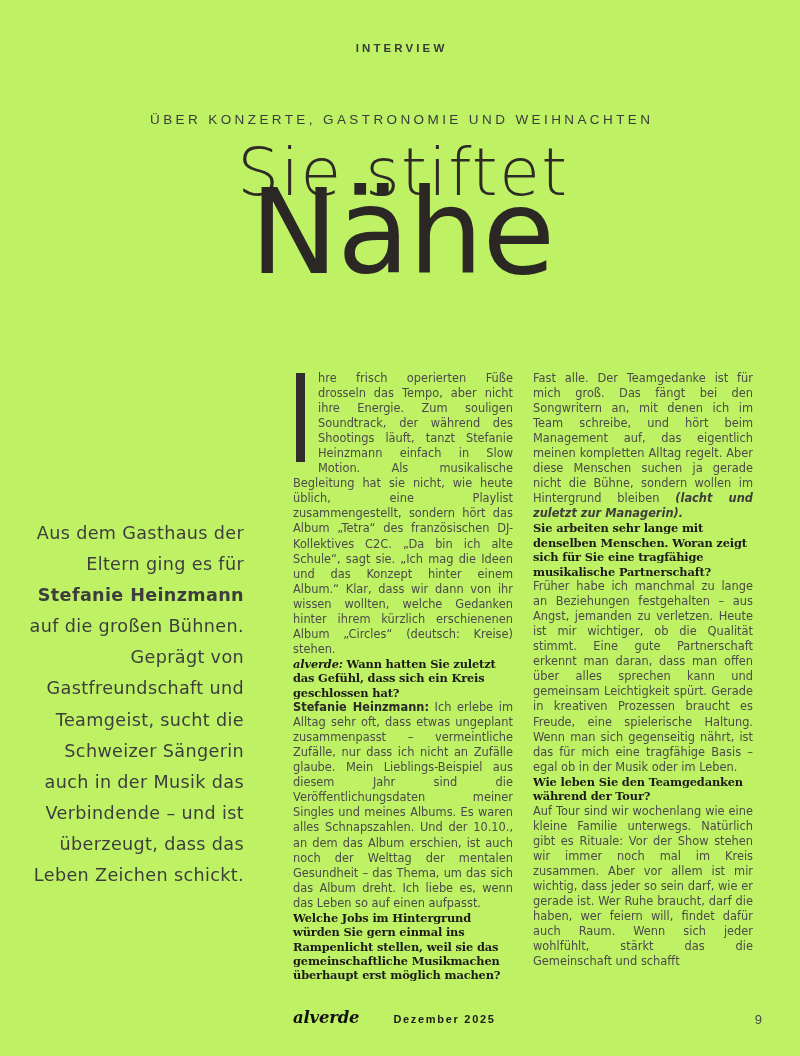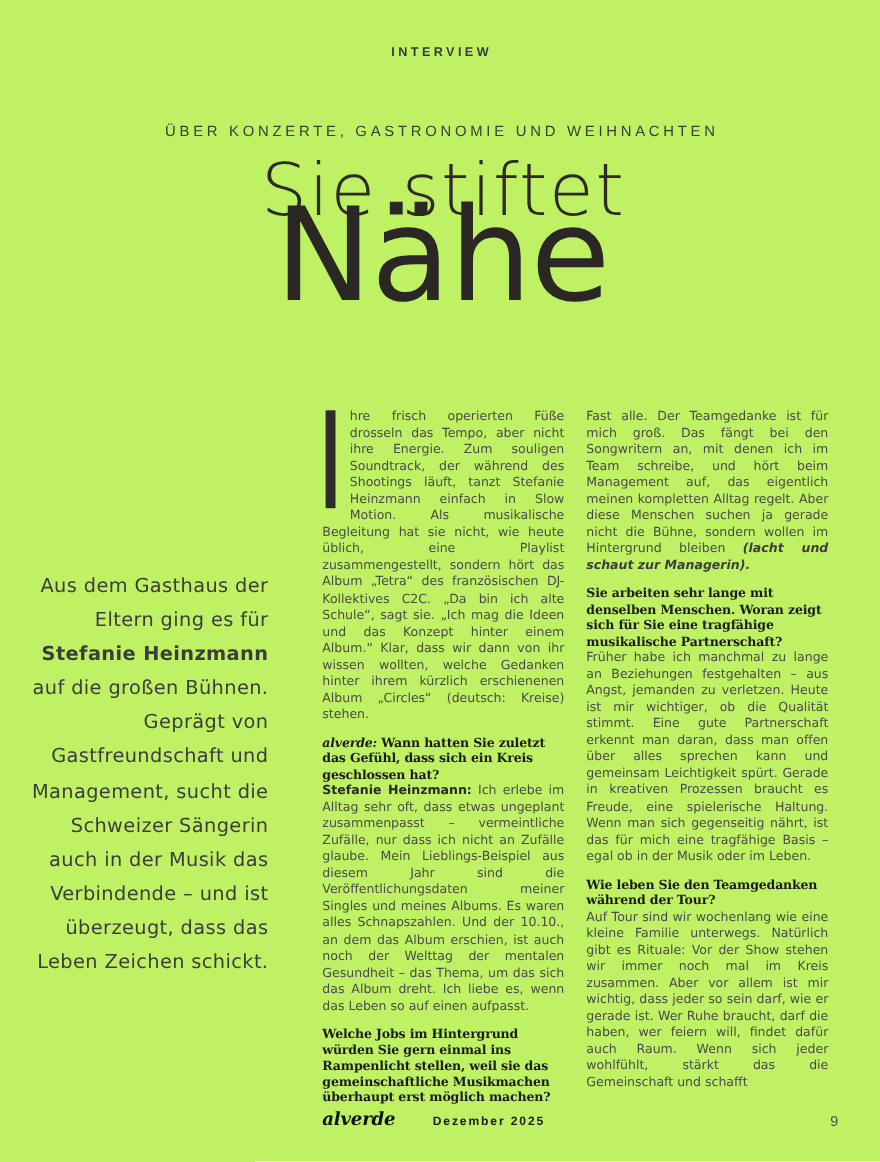--- a/index.html
+++ b/index.html
@@ -119,21 +119,20 @@
     text-justify: inter-word;
     hyphens: manual;
   }
   .col-1 { left: 293px; }
   .col-2 { left: 533px; }
 
   .col p {
     margin: 0;
   }
   .col p.gap {
-    margin-top: 11px;
   }
 
   
   .dropcap {
     float: left;
     width: 9px;
     height: 89px;
     background: #2f2c2a;
     margin: 2px 13px 0 3px;
     shape-outside: inset(0);
@@ -206,34 +205,34 @@
 
   <div class="kicker">INTERVIEW</div>
 
   <div class="subkicker">ÜBER KONZERTE, GASTRONOMIE UND WEIHNACHTEN</div>
 
   <div class="headline-wrap">
     <div class="headline-l1">Sie stiftet</div>
     <div class="headline-l2">Nähe</div>
   </div>
 
-  <div class="lede"><span>Aus dem Gasthaus der Eltern ging es für </span><b>Stefanie Heinzmann</b><span> auf die großen Bühnen. Geprägt von Gastfreundschaft und Management, sucht die Schweizer Sängerin auch in der Musik das Verbindende – und ist überzeugt, dass das Leben Zeichen schickt.</span></div>
+  <div class="lede"><span>Aus dem Gasthaus der Eltern ging es für </span><b>Stefanie Heinzmann</b><span> auf die großen Bühnen. Geprägt von Gastfreundschaft und Teamgeist, sucht die Schweizer Sängerin auch in der Musik das Verbindende – und ist überzeugt, dass das Leben Zeichen schickt.</span></div>
 
   <div class="col col-1">
     <p><span class="dropcap"></span><span>hre frisch operierten Füße drosseln das Tempo, aber nicht ihre Energie. Zum souligen Soundtrack, der während des Shootings läuft, tanzt Stefanie Heinzmann einfach in Slow Motion. Als musikalische Begleitung hat sie nicht, wie heute üblich, eine Playlist zusammengestellt, sondern hört das Album „Tetra“ des französischen DJ-Kollektives C2C. „Da bin ich alte Schule“, sagt sie. „Ich mag die Ideen und das Konzept hinter einem Album.“ Klar, dass wir dann von ihr wissen wollten, welche Gedanken hinter ihrem kürzlich erschienenen Album „Circles“ (deutsch: Kreise) stehen.</span></p>
 
     <p class="q gap"><span class="mag">alverde:</span><span> Wann hatten Sie zuletzt das Gefühl, dass sich ein Kreis geschlossen hat?</span></p>
 
     <p><span class="speaker">Stefanie Heinzmann:</span><span> Ich erlebe im Alltag sehr oft, dass etwas ungeplant zusammenpasst – vermeintliche Zufälle, nur dass ich nicht an Zufälle glaube. Mein Lieblings-Beispiel aus diesem Jahr sind die Veröffentlichungsdaten meiner Singles und meines Albums. Es waren alles Schnapszahlen. Und der 10.10., an dem das Album erschien, ist auch noch der Welttag der mentalen Gesundheit – das Thema, um das sich das Album dreht. Ich liebe es, wenn das Leben so auf einen aufpasst.</span></p>
 
     <p class="q gap">Welche Jobs im Hintergrund würden Sie gern einmal ins Rampenlicht stellen, weil sie das gemeinschaftliche Musikmachen überhaupt erst möglich machen?</p>
   </div>
 
   <div class="col col-2">
-    <p><span>Fast alle. Der Teamgedanke ist für mich groß. Das fängt bei den Songwritern an, mit denen ich im Team schreibe, und hört beim Management auf, das eigentlich meinen kompletten Alltag regelt. Aber diese Menschen suchen ja gerade nicht die Bühne, sondern wollen im Hintergrund bleiben </span><span class="stage">(lacht und schaut zur Managerin).</span></p>
+    <p><span>Fast alle. Der Teamgedanke ist für mich groß. Das fängt bei den Songwritern an, mit denen ich im Team schreibe, und hört beim Management auf, das eigentlich meinen kompletten Alltag regelt. Aber diese Menschen suchen ja gerade nicht die Bühne, sondern wollen im Hintergrund bleiben </span><span class="stage">(lacht und zuletzt zur Managerin).</span></p>
 
     <p class="q gap">Sie arbeiten sehr lange mit denselben Menschen. Woran zeigt sich für Sie eine tragfähige musikalische Partnerschaft?</p>
 
     <p>Früher habe ich manchmal zu lange an Beziehungen festgehalten – aus Angst, jemanden zu verletzen. Heute ist mir wichtiger, ob die Qualität stimmt. Eine gute Partnerschaft erkennt man daran, dass man offen über alles sprechen kann und gemeinsam Leichtigkeit spürt. Gerade in kreativen Prozessen braucht es Freude, eine spielerische Haltung. Wenn man sich gegenseitig nährt, ist das für mich eine tragfähige Basis – egal ob in der Musik oder im Leben.</p>
 
     <p class="q gap">Wie leben Sie den Teamgedanken während der Tour?</p>
 
     <p>Auf Tour sind wir wochenlang wie eine kleine Familie unterwegs. Natürlich gibt es Rituale: Vor der Show stehen wir immer noch mal im Kreis zusammen. Aber vor allem ist mir wichtig, dass jeder so sein darf, wie er gerade ist. Wer Ruhe braucht, darf die haben, wer feiern will, findet dafür auch Raum. Wenn sich jeder wohlfühlt, stärkt das die Gemeinschaft und schafft</p>
   </div>
 

